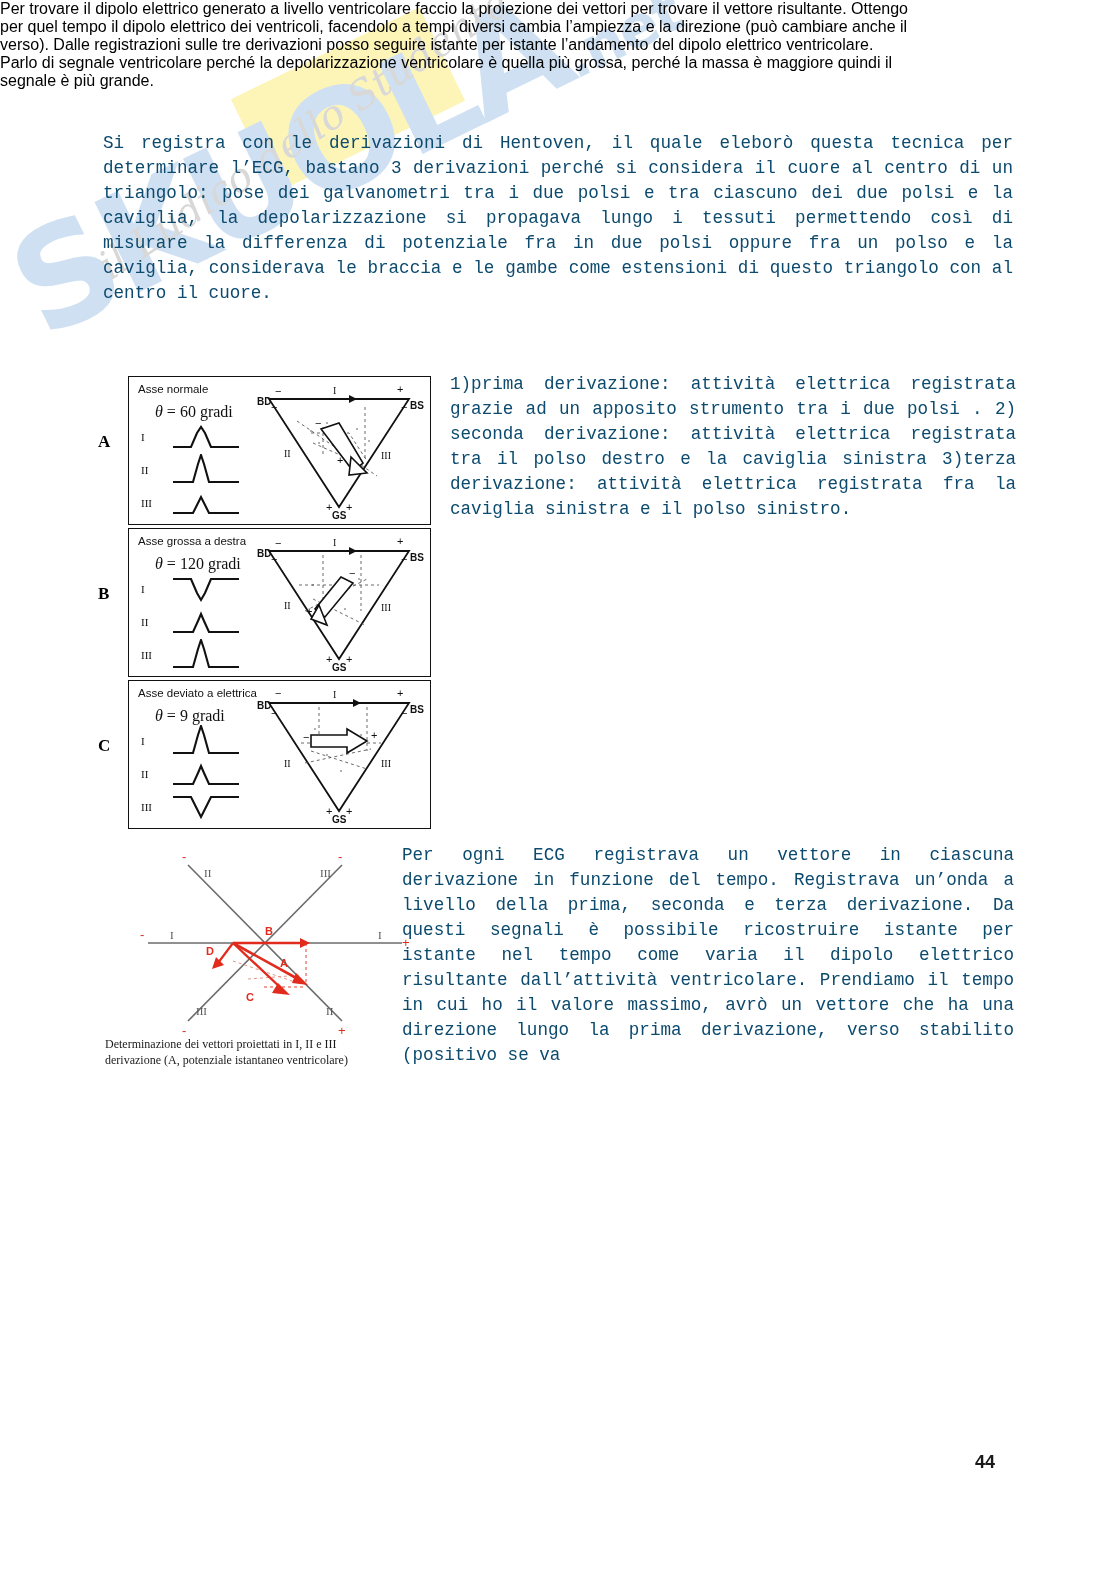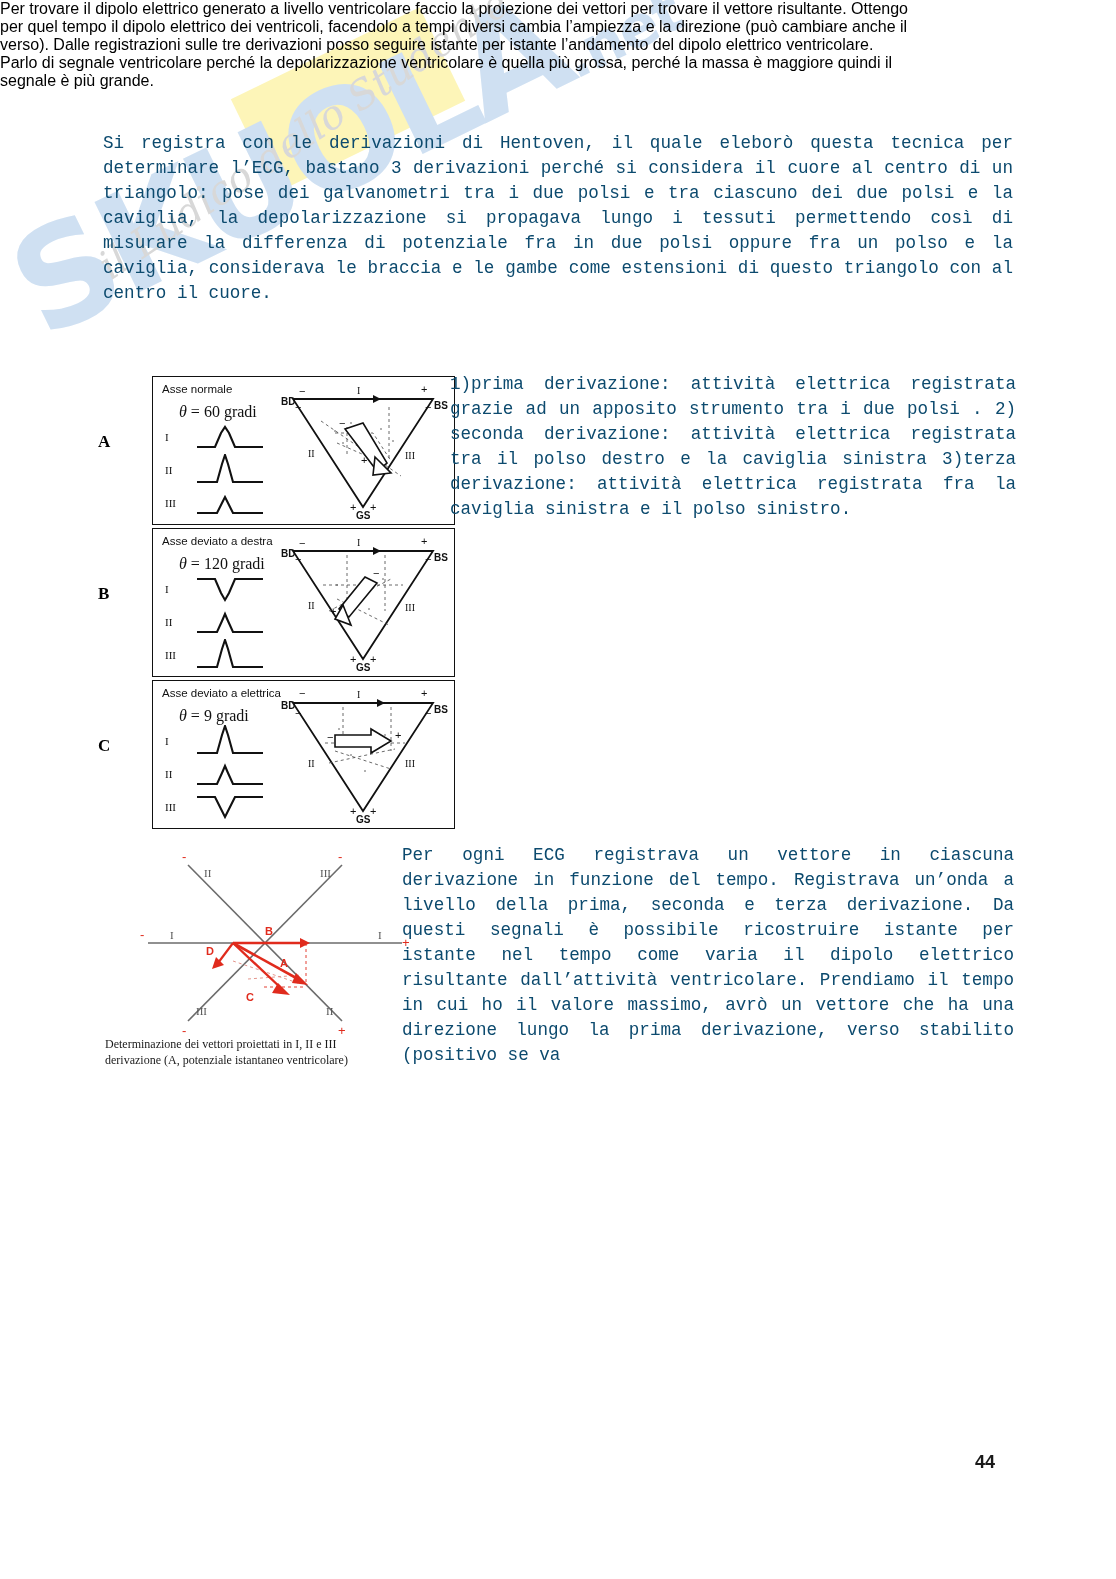--- a/index.html
+++ b/index.html
@@ -148,21 +148,20 @@
   }
   .panel-box {
     position: absolute;
     left: 34px;
     top: 0;
     width: 303px;
     height: 149px;
     border: 1.4px solid #111;
     background: transparent;
     box-sizing: border-box;
-    margin-left: 24px;
   }
   .panel-title {
     position: absolute;
     left: 9px;
     top: 6px;
     font-family: "Liberation Sans", sans-serif;
     font-size: 11.5px;
     color: #111;
     white-space: nowrap;
   }
@@ -309,21 +308,21 @@
             <text x="97" y="130" font-family="Liberation Sans, sans-serif" font-size="11" fill="#111">+</text>
             <text x="88" y="83" font-family="Liberation Sans, sans-serif" font-size="11" fill="#111">+</text>
             <text x="66" y="46" font-family="Liberation Sans, sans-serif" font-size="11" fill="#111">−</text>
           </svg>
         </div>
       </div>
 
       <div class="panel-row r1">
         <div class="panel-letter">B</div>
         <div class="panel-box">
-          <div class="panel-title">Asse deviato a destra</div>
+          <div class="panel-title">Asse grossa a destra</div>
           <div class="panel-theta">
             <i>θ</i>
             <span>= 120 gradi</span>
           </div>
 
           <div class="trace-group">
             <div class="trace-row t0">
               <span class="trace-label">I</span>
               <svg class="trace-svg" width="70" height="32" viewBox="0 0 70 32">
                 <path d="M2,6 L20,6 L26,20 L30,27 L34,20 L40,6 L68,6" fill="none" stroke="#111" stroke-width="2.1"></path>

